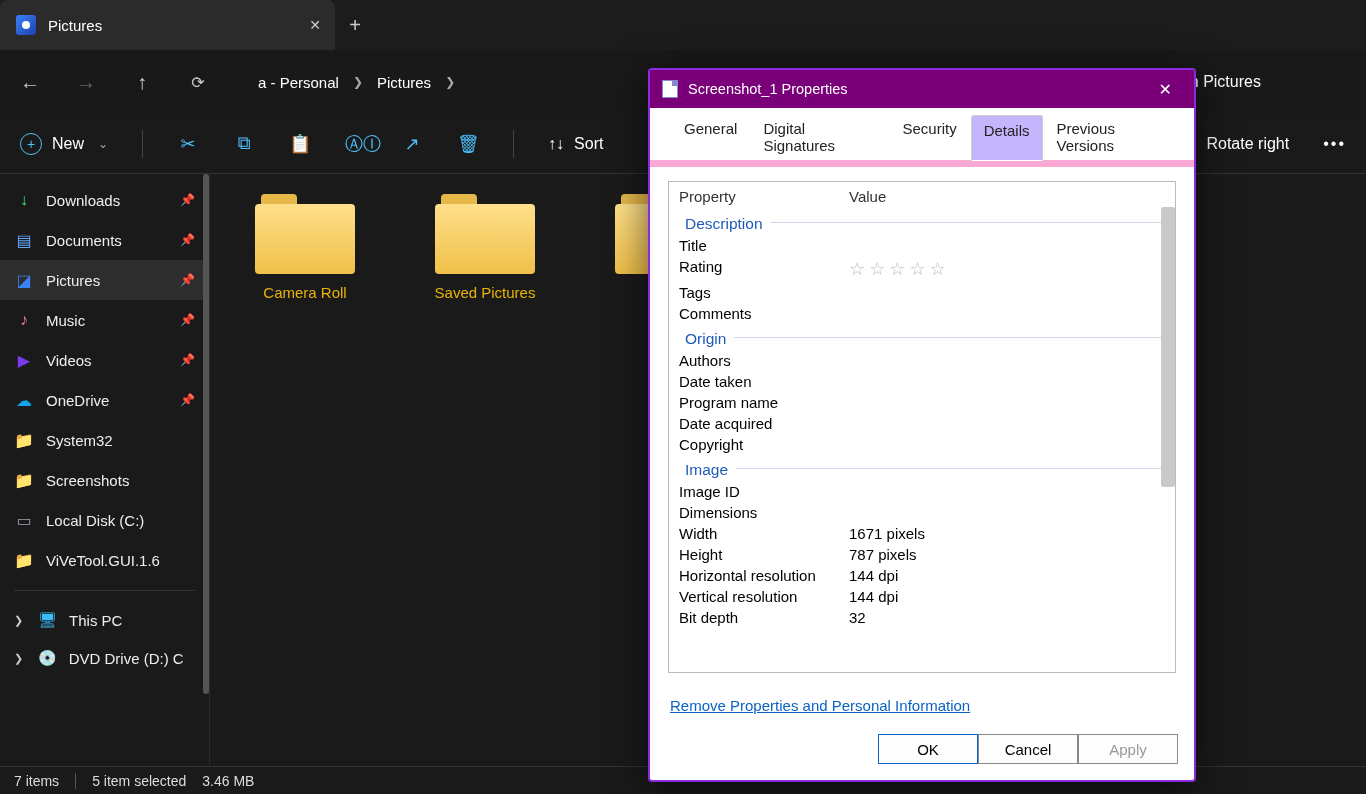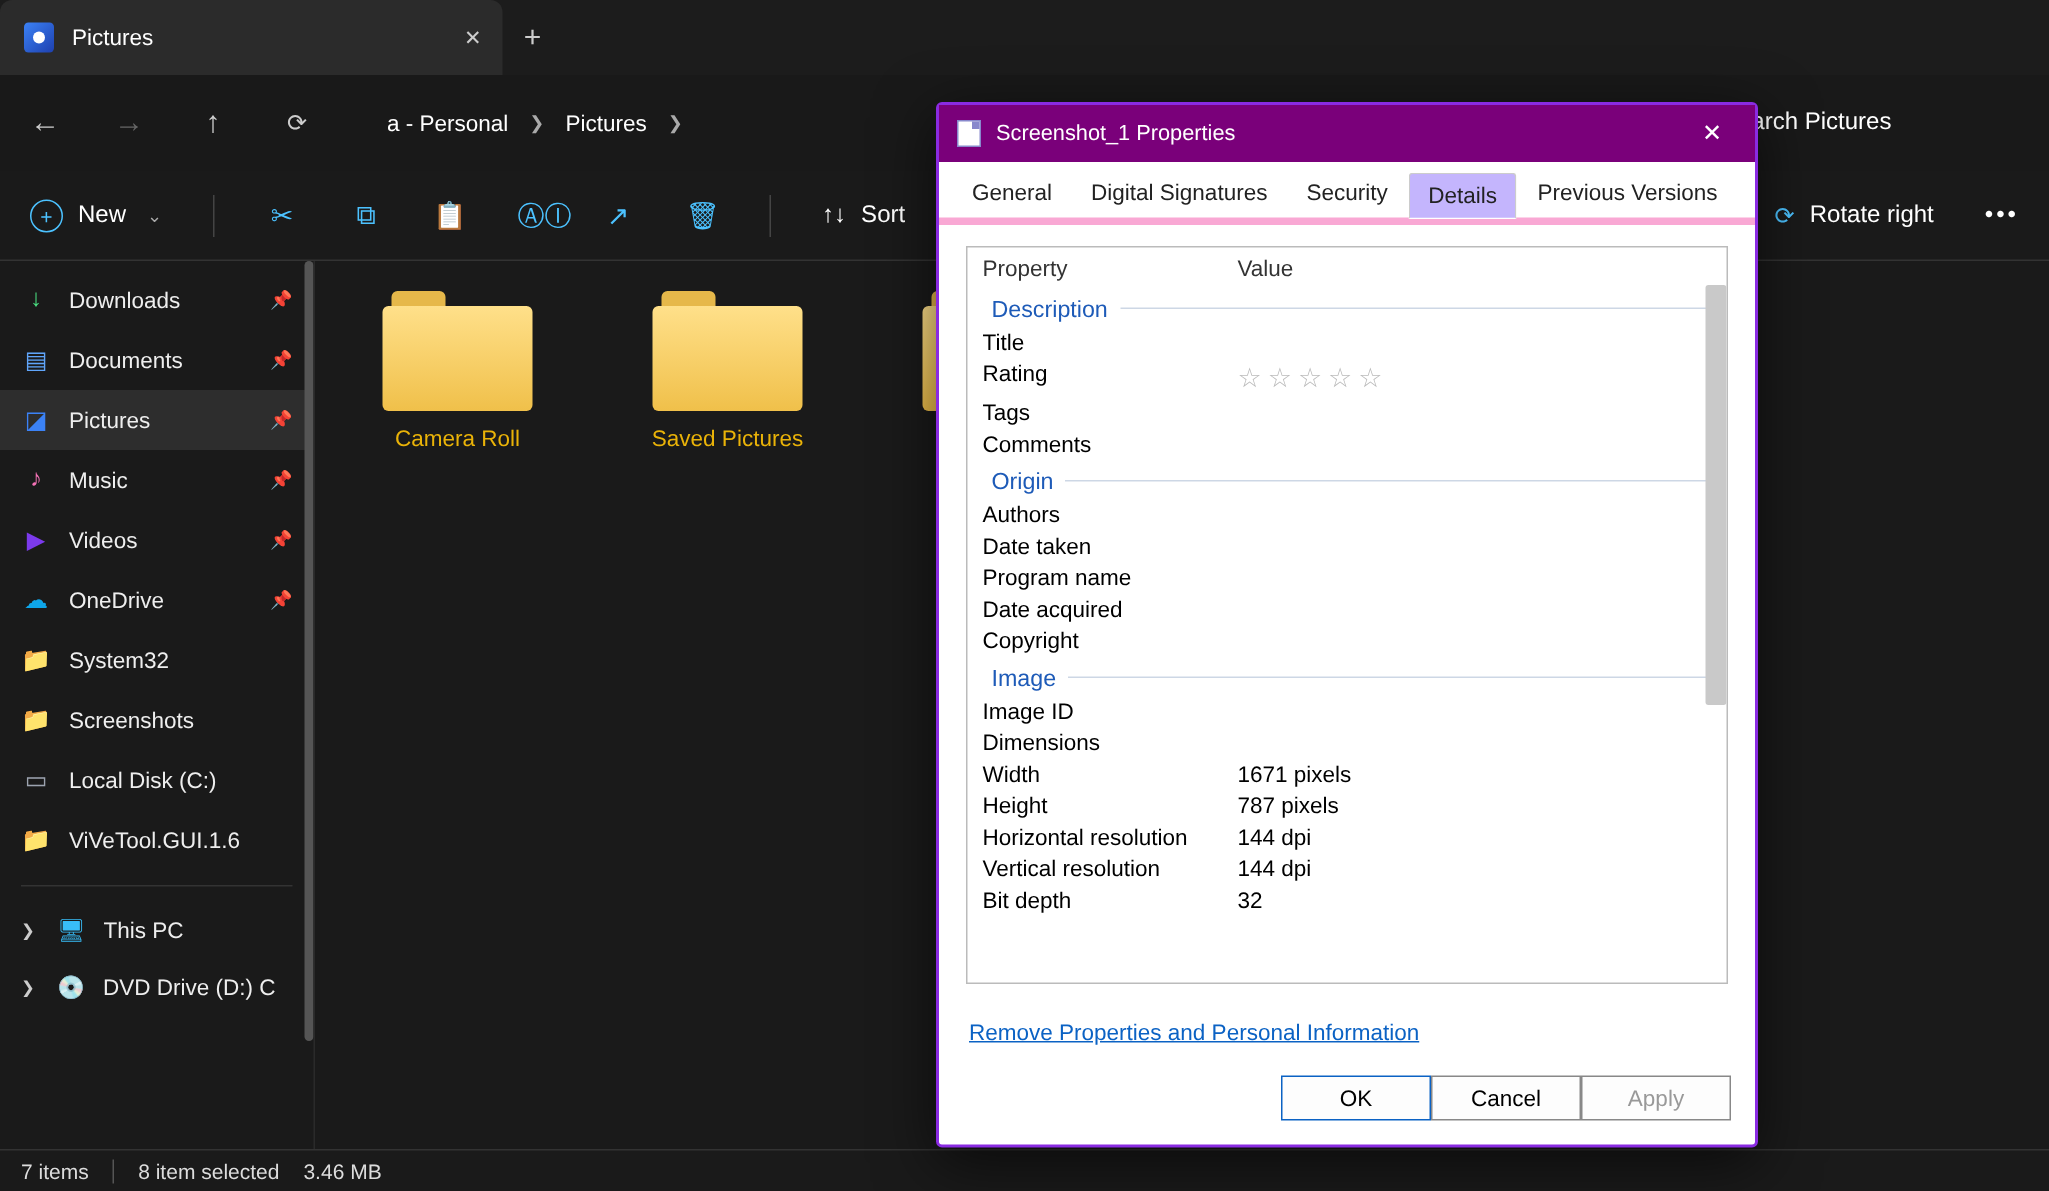--- a/index.html
+++ b/index.html
@@ -55,26 +55,26 @@
 .imgfile-inner { width:58px; height:58px; background:linear-gradient(135deg,#3b82f6,#1d4ed8); border-radius:6px; display:flex; align-items:center; justify-content:center;}
 .imgfile-inner::after{content:"";width:18px;height:18px;background:#fff;border-radius:50%;}
 .file-item.far-right { margin-left: 560px; }
 .file-item.selected .imgfile-icon { outline:2px solid #4cc2ff; }
 
 
 .statusbar { height:28px; display:flex; align-items:center; gap:16px; padding:0 14px; font-size:14px; color:#ddd; border-top:1px solid #333;}
 .statusbar .vsep { width:1px; height:16px; background:#555; }
 
 
-.dialog { position:absolute; left:624px; top:68px; width:548px; background:#fff; color:#000; border:2px solid #8a2be2; border-radius:4px; font-size:14.5px; display:flex; flex-direction:column; z-index:100; box-shadow:0 10px 40px rgba(0,0,0,.6); }
+.dialog { position:absolute; left:648px; top:68px; width:548px; background:#fff; color:#000; border:2px solid #8a2be2; border-radius:4px; font-size:14.5px; display:flex; flex-direction:column; z-index:100; box-shadow:0 10px 40px rgba(0,0,0,.6); }
 .dlg-title { background:#7a007a; color:#fff; height:38px; display:flex; align-items:center; padding:0 12px; gap:10px; }
 .dlg-title .close { margin-left:auto; font-size:16px; cursor:pointer; padding:4px 10px; }
 .dlg-doc-icon { width:16px; height:18px; background:#fff; border:1px solid #88c; position:relative; }
 .dlg-doc-icon::after{content:"";position:absolute;top:0;right:0;width:5px;height:5px;background:#88c;}
-.tabs { display:flex; padding:6px 10px 0 10px; border-bottom:5px solid #f9a8d4; gap:2px; }
+.tabs { display:flex; padding:6px 10px 0 22px; border-bottom:7px solid #f9a8d4; gap:2px; }
 .dlg-tab { padding:6px 12px; cursor:pointer; color:#222; font-size:15px; }
 .dlg-tab.active { background:#c4b5fd; border:1px solid #ccc; border-bottom:1px solid #fff; position:relative; top:1px; border-radius:3px 3px 0 0; }
 .grid-wrap { margin:14px 18px; border:1px solid #bbb; padding:4px 0; height:492px; position:relative; }
 .grid-headers { display:grid; grid-template-columns: 170px 1fr; padding:2px 10px; color:#333; font-size:15px; }
 .grid-body { height: 456px; overflow:hidden; padding: 2px 10px; position:relative; }
 .grid-scroll { position:absolute; right:0; top:0; width:14px; height:280px; background:#c9c9c9; border-radius:2px; }
 .section { color:#1e5bb8; font-size:15.5px; padding:6px 0 2px 6px; }
 .section-line { flex:1; height:1px; background:#cdd7e5; align-self:center; margin-left:8px; }
 .section-row { display:flex; align-items:flex-end; }
 .row { display:grid; grid-template-columns: 170px 1fr; padding:2px 0; font-size:15px; }
@@ -218,21 +218,21 @@
           <div class="imgfile-inner"></div>
         </div>
     <span class="file-label">Screenshot_1</span>
       </div>
     </div>
 </div>
 
 <div class="statusbar">
   <span>7 items</span>
   <span class="vsep"></span>
-  <span>8 item selected</span>
+  <span>5 item selected</span>
   <span>3.46 MB</span>
 </div>
 
 <div class="dialog">
   <div class="dlg-title">
     <span class="dlg-doc-icon"></span>
     <span>Screenshot_1 Properties</span>
     <span class="close">✕</span>
   </div>
   <div class="tabs" id="dlg-tabs">

